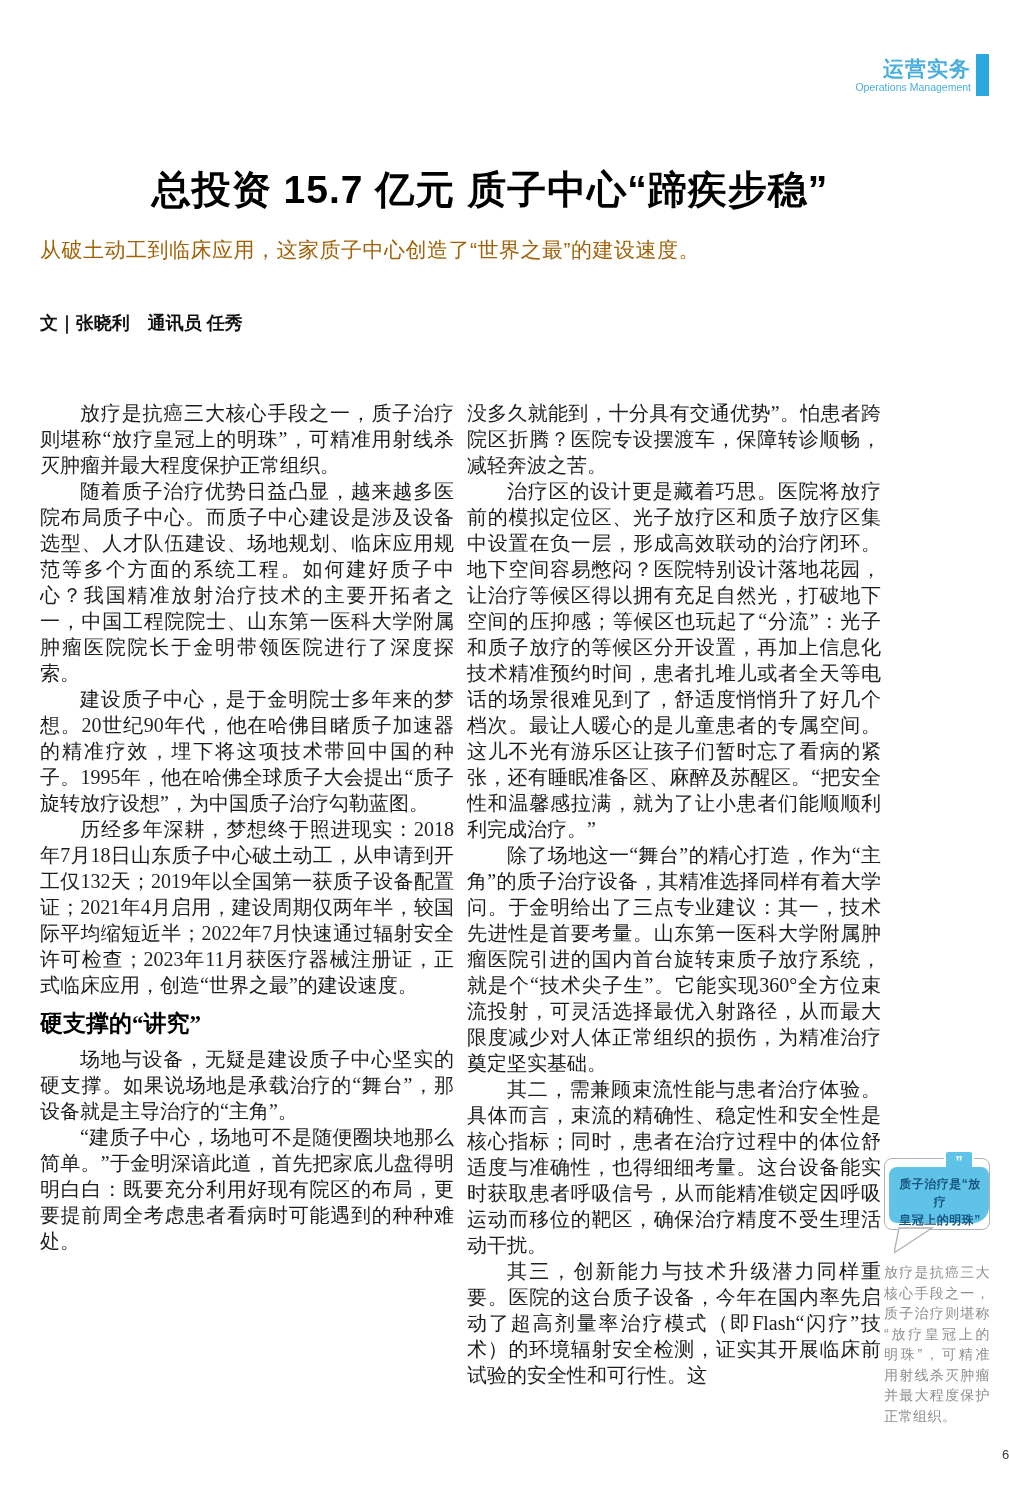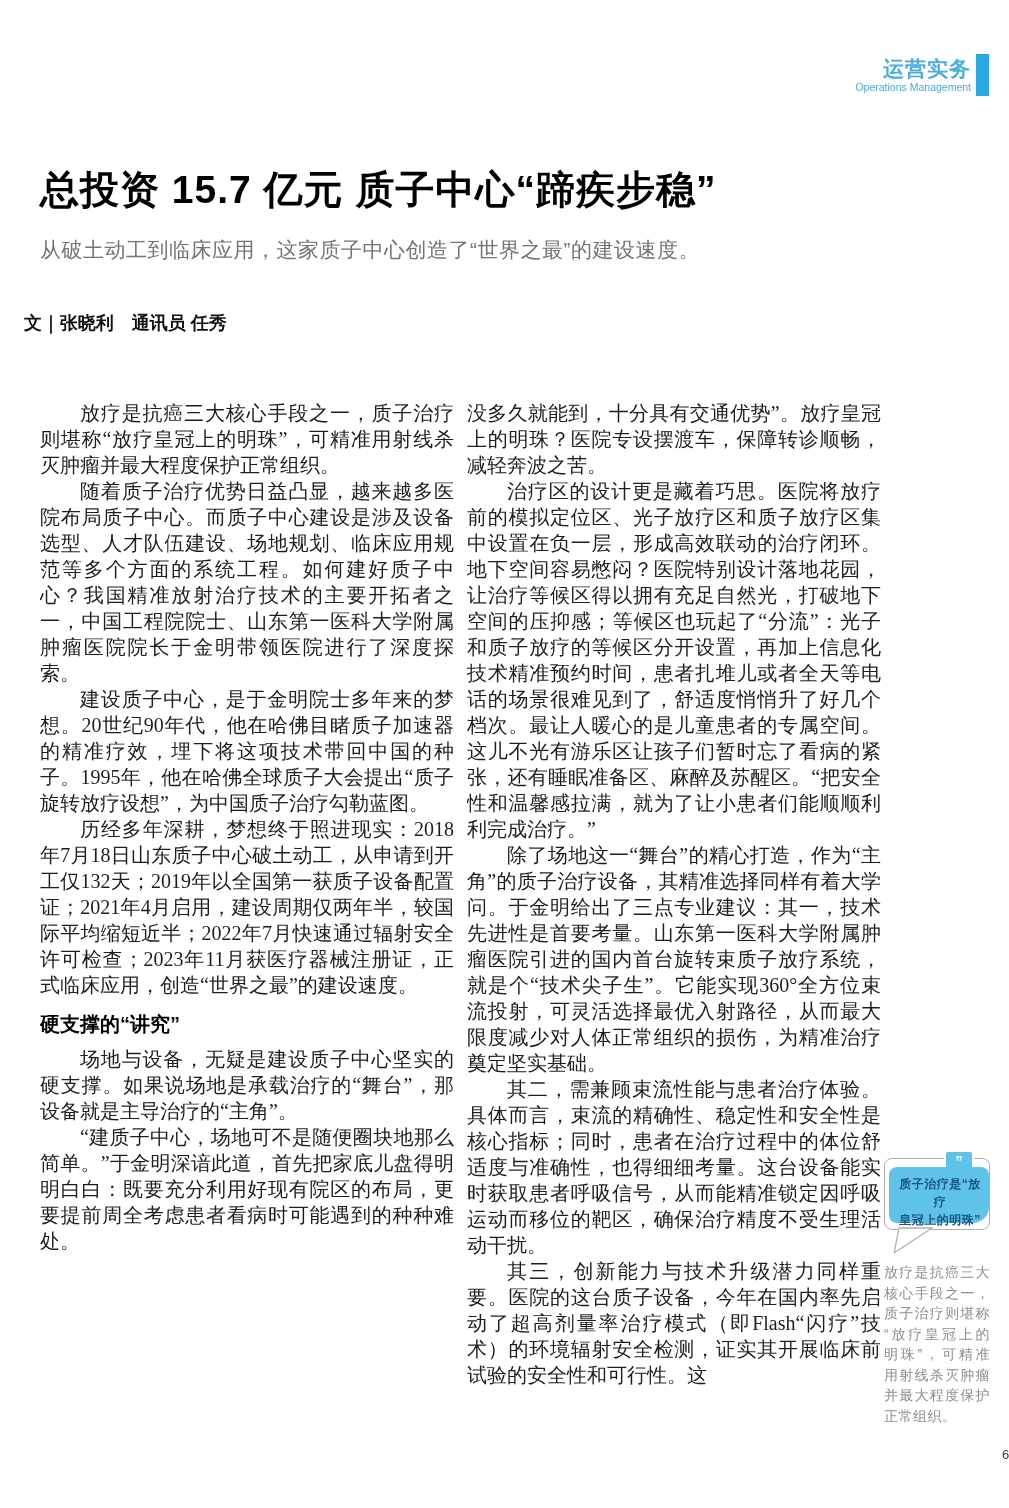--- a/index.html
+++ b/index.html
@@ -26,46 +26,46 @@
   .section-tag .en{
     font-size:10.5px;line-height:12px;
   }
   .section-tag .bar{
     width:13px;height:42px;background:#29a9e0;
   }
   
   .title{
     position:absolute;left:40px;top:163px;width:900px;
     font-size:39px;font-weight:bold;color:#000;
-    letter-spacing:1px;white-space:nowrap;
+    letter-spacing:1px;white-space:nowrap;text-align:center;
   }
   .subtitle{
     position:absolute;left:40px;top:236px;width:900px;
-    font-size:21px;color:#737373;letter-spacing:0.5px;
+    font-size:21px;color:#a16207;letter-spacing:0.5px;
   }
   .byline{
-    position:absolute;left:24px;top:311px;width:500px;
+    position:absolute;left:40px;top:311px;width:500px;
     font-size:18px;font-weight:bold;color:#111;
   }
   
   .col{
     position:absolute;top:400px;height:1040px;width:414px;
     overflow:hidden;
     font-family:"Liberation Serif", serif;
     font-size:20px;line-height:26px;
     text-align:justify;color:#1d1d1d;
   }
   .col-left{left:40px;}
   .col-right{left:467px;}
   .col p{margin:0;text-indent:2em;}
   .col p.no-indent{text-indent:0;}
   .col h2{
     margin:13px 0 9px 0;
-    font-family:Liberation Sans, sans-serif;
-    font-size:20px;line-height:26px;font-weight:bold;color:#000;
+    font-family:Liberation Serif, serif;
+    font-size:23px;line-height:26px;font-weight:bold;color:#000;
     text-indent:0;
   }
   
   .quote-module{position:absolute;left:884px;top:1150px;width:110px;}
   .quote-frame{
     position:absolute;left:0;top:8px;width:104px;height:70px;
     border:1px solid #b0b0b0;border-radius:8px;
   }
   .quote-icon{
     position:absolute;left:60px;top:0;width:26px;height:19px;
@@ -113,21 +113,21 @@
     <p>放疗是抗癌三大核心手段之一，质子治疗则堪称“放疗皇冠上的明珠”，可精准用射线杀灭肿瘤并最大程度保护正常组织。</p>
     <p>随着质子治疗优势日益凸显，越来越多医院布局质子中心。而质子中心建设是涉及设备选型、人才队伍建设、场地规划、临床应用规范等多个方面的系统工程。如何建好质子中心？我国精准放射治疗技术的主要开拓者之一，中国工程院院士、山东第一医科大学附属肿瘤医院院长于金明带领医院进行了深度探索。</p>
     <p>建设质子中心，是于金明院士多年来的梦想。20世纪90年代，他在哈佛目睹质子加速器的精准疗效，埋下将这项技术带回中国的种子。1995年，他在哈佛全球质子大会提出“质子旋转放疗设想”，为中国质子治疗勾勒蓝图。</p>
     <p>历经多年深耕，梦想终于照进现实：2018年7月18日山东质子中心破土动工，从申请到开工仅132天；2019年以全国第一获质子设备配置证；2021年4月启用，建设周期仅两年半，较国际平均缩短近半；2022年7月快速通过辐射安全许可检查；2023年11月获医疗器械注册证，正式临床应用，创造“世界之最”的建设速度。</p>
     <h2>硬支撑的“讲究”</h2>
     <p>场地与设备，无疑是建设质子中心坚实的硬支撑。如果说场地是承载治疗的“舞台”，那设备就是主导治疗的“主角”。</p>
     <p>“建质子中心，场地可不是随便圈块地那么简单。”于金明深谙此道，首先把家底儿盘得明明白白：既要充分利用好现有院区的布局，更要提前周全考虑患者看病时可能遇到的种种难处。</p>
   </div>
 
   <div class="col col-right">
-    <p class="no-indent">没多久就能到，十分具有交通优势”。放疗皇冠上的明珠？医院专设摆渡车，保障转诊顺畅，减轻奔波之苦。</p>
+    <p class="no-indent">没多久就能到，十分具有交通优势”。怕患者跨院区折腾？医院专设摆渡车，保障转诊顺畅，减轻奔波之苦。</p>
     <p>治疗区的设计更是藏着巧思。医院将放疗前的模拟定位区、光子放疗区和质子放疗区集中设置在负一层，形成高效联动的治疗闭环。地下空间容易憋闷？医院特别设计落地花园，让治疗等候区得以拥有充足自然光，打破地下空间的压抑感；等候区也玩起了“分流”：光子和质子放疗的等候区分开设置，再加上信息化技术精准预约时间，患者扎堆儿或者全天等电话的场景很难见到了，舒适度悄悄升了好几个档次。最让人暖心的是儿童患者的专属空间。这儿不光有游乐区让孩子们暂时忘了看病的紧张，还有睡眠准备区、麻醉及苏醒区。“把安全性和温馨感拉满，就为了让小患者们能顺顺利利完成治疗。”</p>
     <p>除了场地这一“舞台”的精心打造，作为“主角”的质子治疗设备，其精准选择同样有着大学问。于金明给出了三点专业建议：其一，技术先进性是首要考量。山东第一医科大学附属肿瘤医院引进的国内首台旋转束质子放疗系统，就是个“技术尖子生”。它能实现360°全方位束流投射，可灵活选择最优入射路径，从而最大限度减少对人体正常组织的损伤，为精准治疗奠定坚实基础。</p>
     <p>其二，需兼顾束流性能与患者治疗体验。具体而言，束流的精确性、稳定性和安全性是核心指标；同时，患者在治疗过程中的体位舒适度与准确性，也得细细考量。这台设备能实时获取患者呼吸信号，从而能精准锁定因呼吸运动而移位的靶区，确保治疗精度不受生理活动干扰。</p>
     <p>其三，创新能力与技术升级潜力同样重要。医院的这台质子设备，今年在国内率先启动了超高剂量率治疗模式（即Flash“闪疗”技术）的环境辐射安全检测，证实其开展临床前试验的安全性和可行性。这</p>
   </div>
 
   <div class="quote-module">
     <div class="quote-frame"></div>
     <div class="quote-icon">”</div>
     <div class="quote-bubble">质子治疗是“放疗

